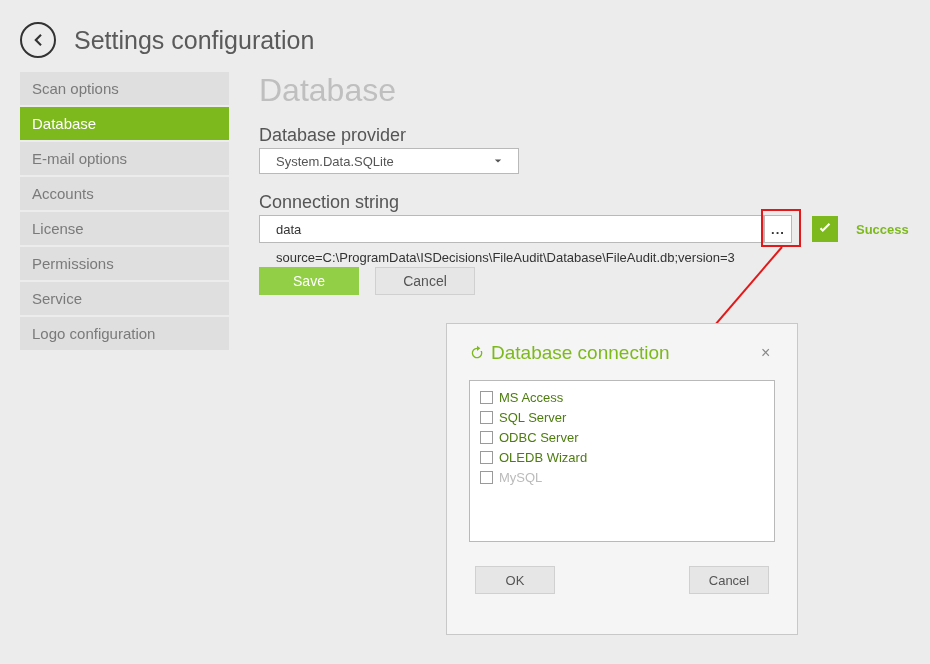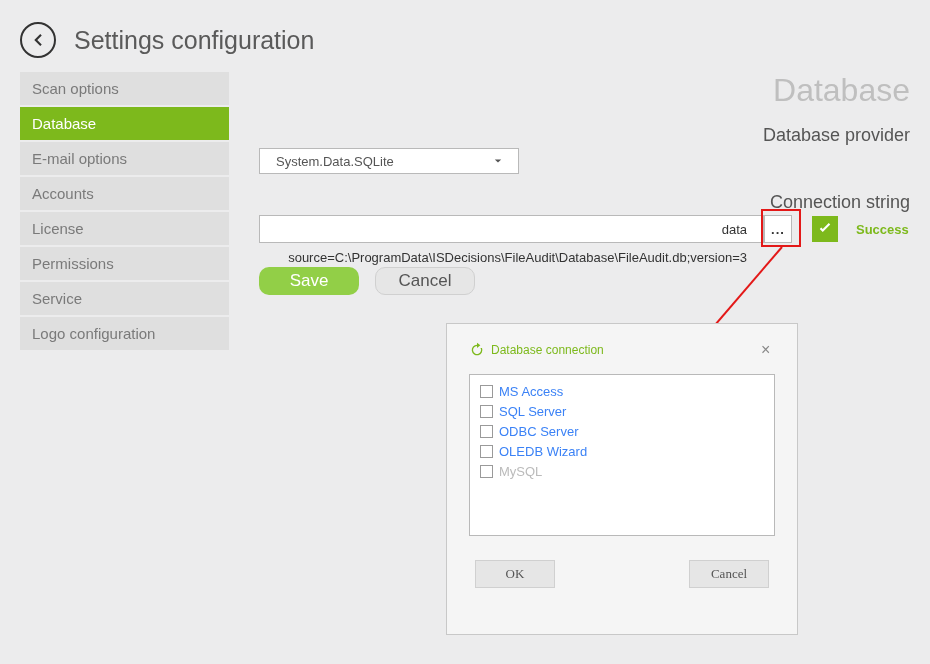--- a/index.html
+++ b/index.html
@@ -29,21 +29,21 @@
     margin-right: 18px;
   }
   .back-btn svg { width: 18px; height: 18px; fill: #333; }
   .page-title {
     font-size: 25px;
     font-weight: 300;
     color: #5a5a5a;
   }
 
   
-  .main { display: flex; padding: 0 20px; text-align: right; }
+  .main { display: flex; padding: 0 20px; }
 
   .sidebar { width: 209px; }
   .sidebar-item {
     height: 35px;
     padding: 0 12px;
     display: flex; align-items: center;
     background: #dfdfdf;
     border-bottom: 2px solid #ececed;
     font-size: 15px;
     color: #7a7a7a;
@@ -120,23 +120,22 @@
     background: #7db91c;
     display: flex; align-items: center; justify-content: center;
   }
   .status-box svg { width: 18px; height: 18px; fill: #fff; }
   .status-text { color: #7db91c; font-weight: bold; font-size: 13px; margin-left: 18px; }
 
   .btns { display: flex; gap: 16px; margin-top: 24px; }
   .btn {
     width: 100px; height: 28px;
     display: flex; align-items: center; justify-content: center;
-    font-size: 17px;
-    cursor: pointer;
-    border-radius: 10px;
+    font-size: 14px;
+    cursor: pointer;
   }
   .btn-primary { background: #92cf47; color: #fff; }
   .btn-secondary { background: #e6e6e6; border: 1px solid #d0d0d0; color: #555; }
 
   
   .dialog {
     position: absolute;
     left: 446px;
     top: 323px;
     width: 352px;
@@ -144,34 +143,34 @@
     background: #f5f5f5;
     border: 1px solid #c8c8c8;
     padding: 18px 22px;
   }
   .dialog-header {
     display: flex; align-items: center; justify-content: space-between;
     margin-bottom: 16px;
   }
   .dialog-title-wrap { display: flex; align-items: center; }
   .dialog-title-wrap svg { width: 16px; height: 16px; fill: #7db91c; margin-right: 6px; }
-  .dialog-title { font-size: 12px; color: #7db91c; font-weight: 400; }
+  .dialog-title { font-size: 19px; color: #7db91c; font-weight: 400; }
   .dialog-close { width: 14px; height: 14px; cursor: pointer; color: #888; font-size: 16px; line-height: 14px;}
   .option-list {
     background: #fff;
     border: 1px solid #b9b9b9;
     padding: 6px 0;
     height: 162px;
   }
   .option {
     display: flex; align-items: center;
     height: 20px;
     padding: 0 10px;
     font-size: 13px;
-    color: #3b82f6;
+    color: #4d7c0f;
     cursor: pointer;
   }
   .option.selected { background: #7db91c; color: #fff; }
   .option.disabled { color: #bbb; }
   .chk {
     width: 13px; height: 13px;
     border: 1px solid #9a9a9a;
     margin-right: 6px;
     display: flex; align-items: center; justify-content: center;
     background: #fff;
@@ -187,21 +186,21 @@
   }
   .dialog-btns {
     display: flex; justify-content: space-between;
     margin-top: 24px;
     padding: 0 6px;
   }
   .dlg-btn {
     width: 80px; height: 28px;
     background: #e6e6e6; border: 1px solid #d0d0d0;
     display: flex; align-items: center; justify-content: center;
-    font-size: 13px; color: #555; cursor: pointer; font-family: Liberation Serif, serif;
+    font-size: 13px; color: #555; cursor: pointer;
   }
 
   
   .arrow {
     position: absolute;
     left: 622px;
     top: 243px;
     pointer-events: none;
   }
 </style>

